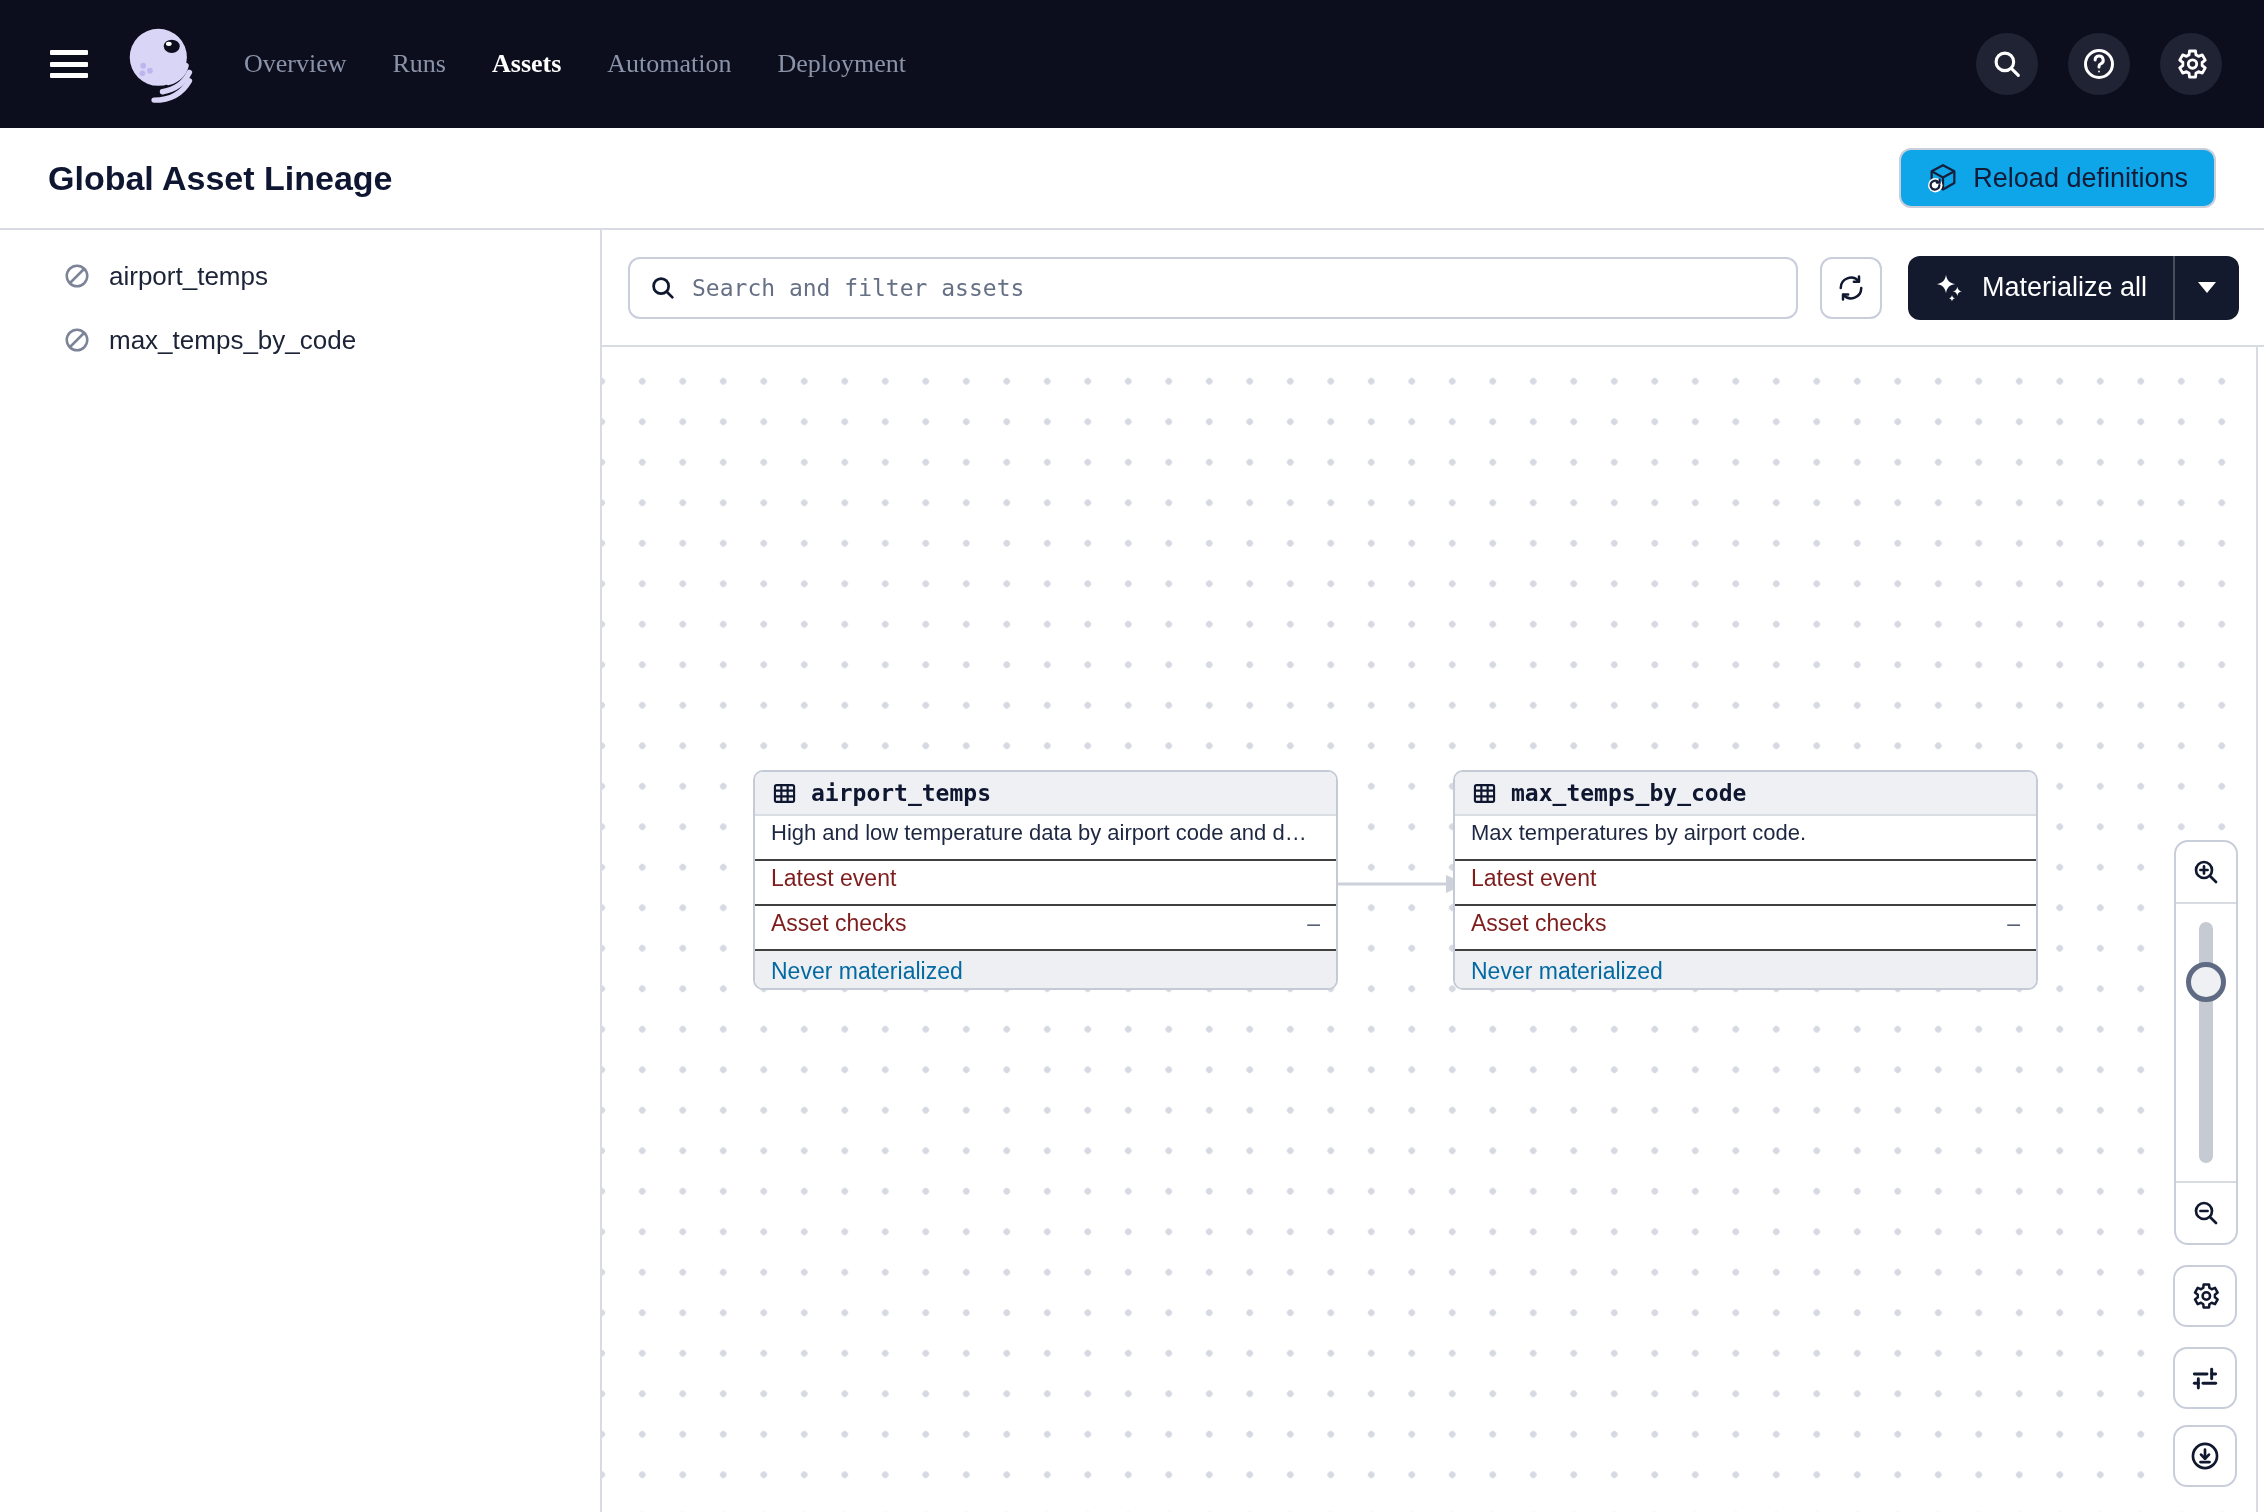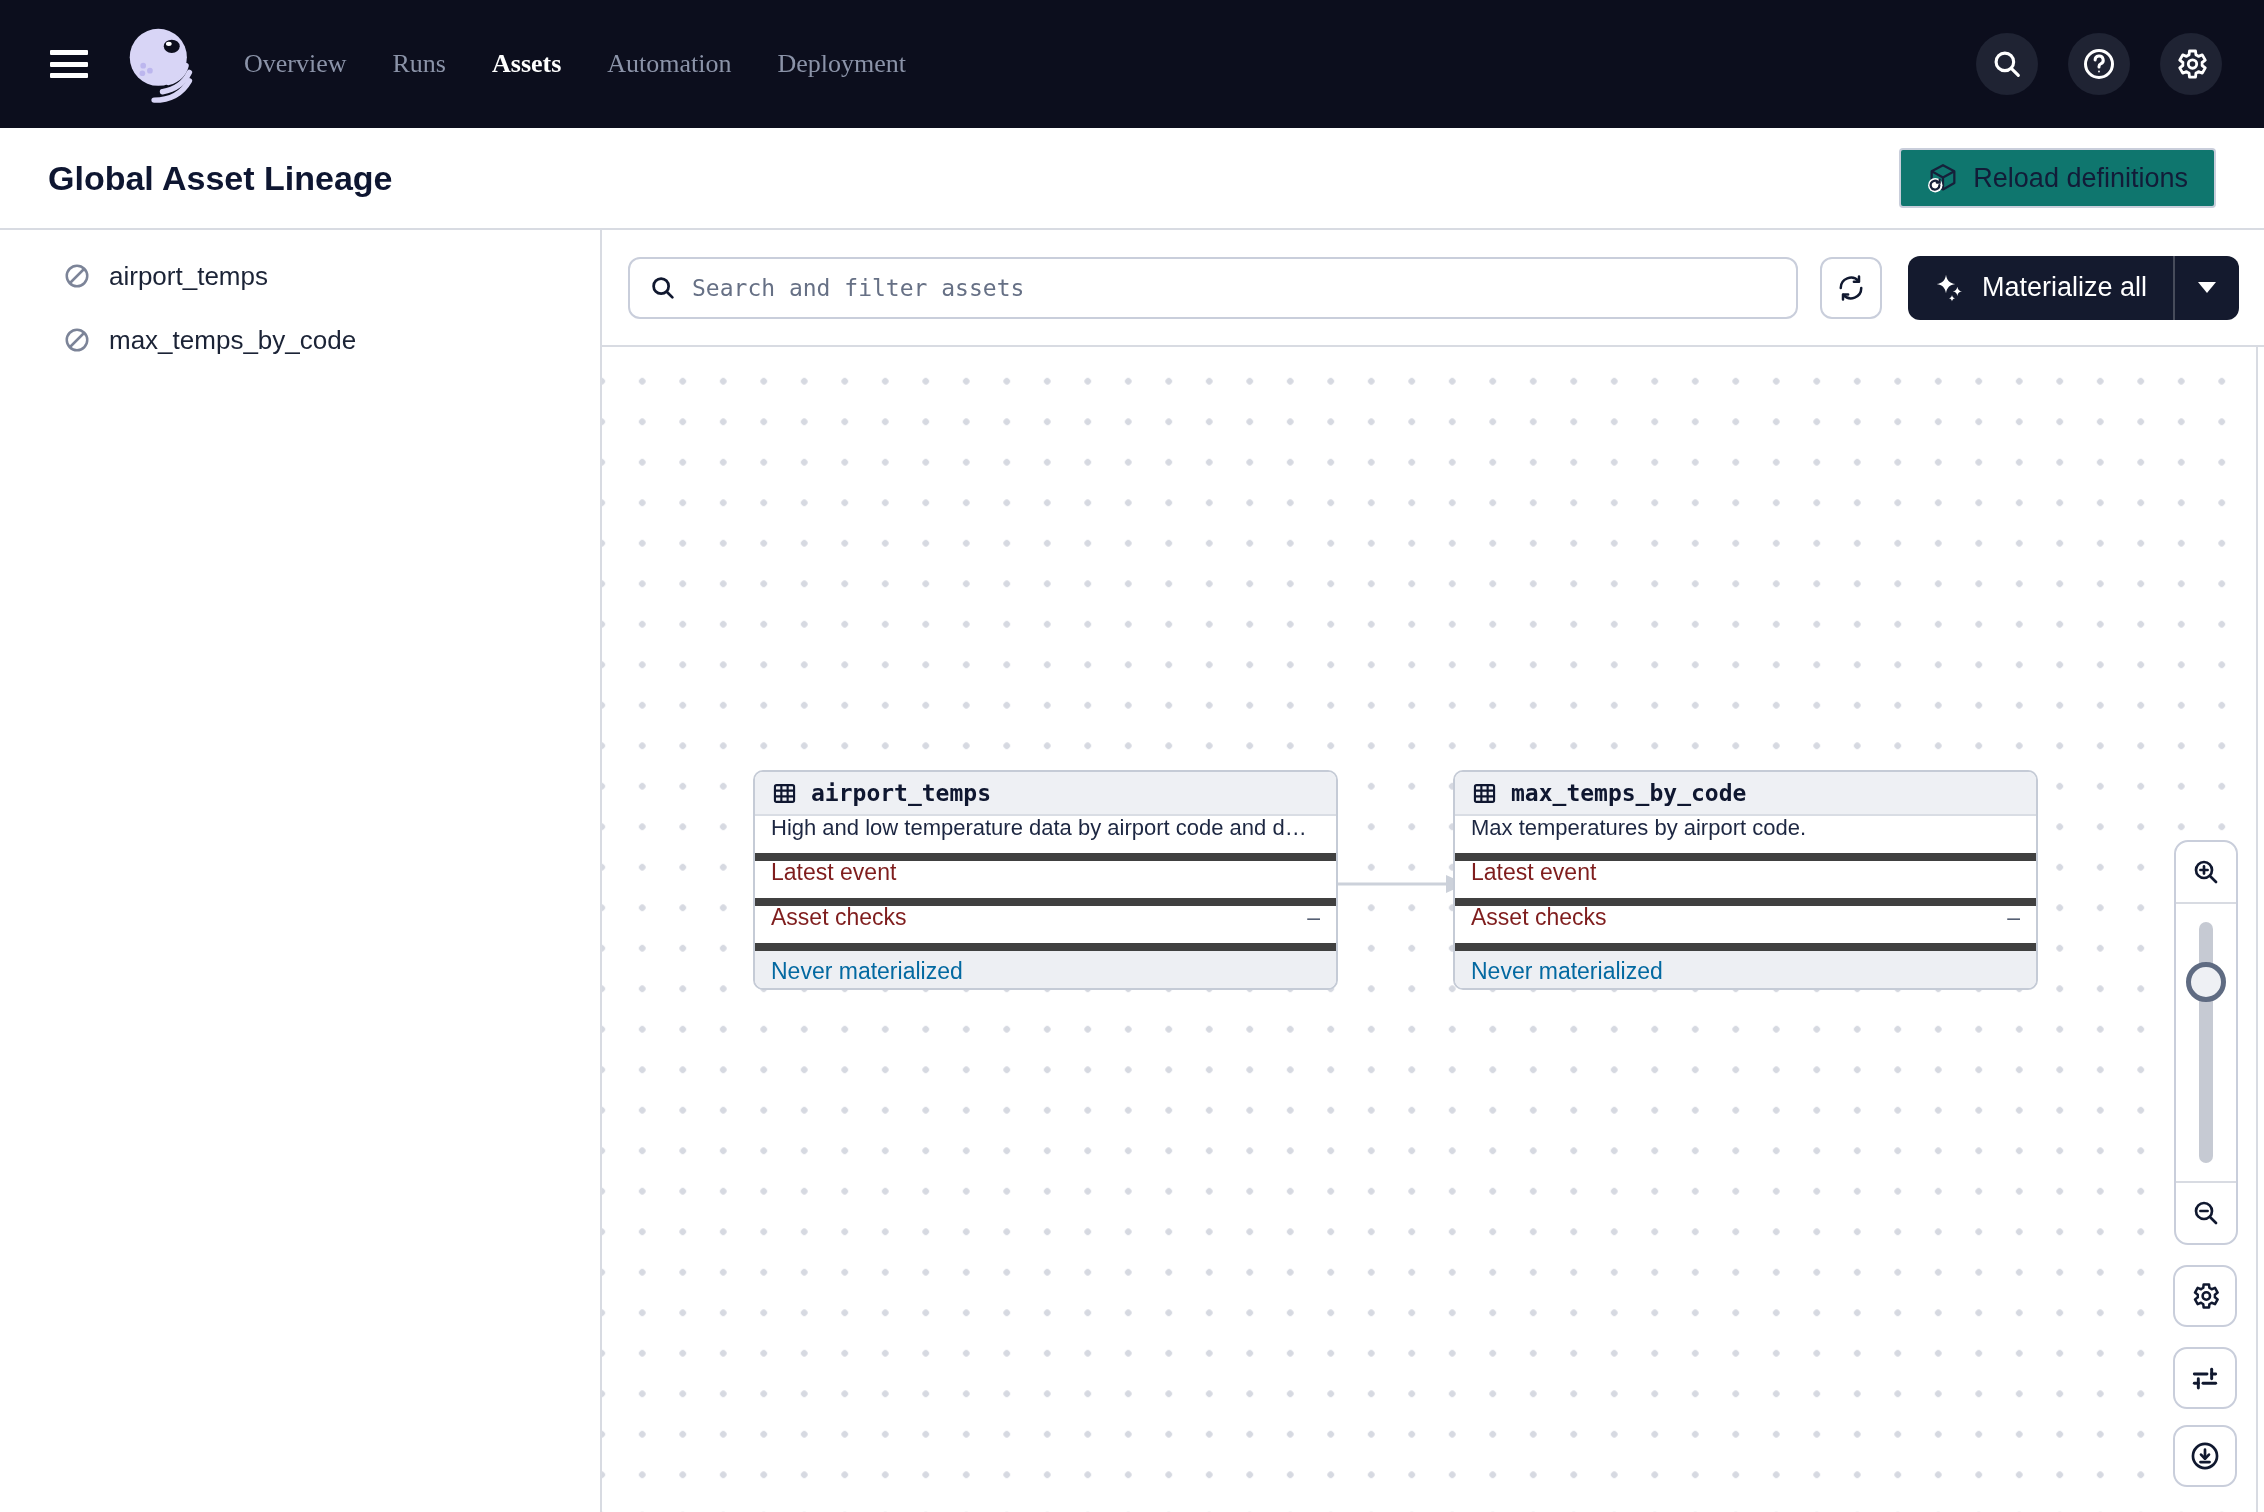--- a/index.html
+++ b/index.html
@@ -18,21 +18,21 @@
   .nav-link.active { color:#ffffff; font-weight:bold; }
   .nav-right { margin-left:auto; display:flex; align-items:center; gap:30px; padding-right:42px; }
   .nav-circle { width:62px; height:62px; border-radius:50%; background:#1f2333;
                 display:flex; align-items:center; justify-content:center; border:none; cursor:pointer; }
 
   
   .page-header { height:102px; display:flex; align-items:center;
                  padding:4px 48px; border-bottom:2px solid #d8dbe2; background:#fff; }
   .page-title { font-size:34px; font-weight:bold; color:#0e1631; }
   .reload-btn { margin-left:auto; height:60px; display:flex; align-items:center; gap:14px;
-                padding:0 26px; border:2px solid #c9cedb; border-radius:4px; background:#0f766e;
+                padding:0 26px; border:2px solid #c9cedb; border-radius:12px; background:#0ea5e9;
                 font-size:27px; color:#121c38; cursor:pointer; }
 
   
   .main { display:flex; height:1282px; }
   .sidebar { width:602px; border-right:2px solid #d8dbe2; display:flex; flex-direction:column; }
   .sidebar-toolbar { height:117px; display:flex; align-items:center; gap:14px;
                      padding-left:48px; border-bottom:2px solid #d8dbe2; }
   .jump-input { width:452px; height:62px; border:2px solid #c9cedb; border-radius:12px;
                 font-size:26px; padding:0 22px; color:#1b2336; outline:none;
                 font-family:"Liberation Sans", sans-serif; }
@@ -72,22 +72,22 @@
            background-size:40.5px 40.5px; background-position:20px 14px; }
 
   .asset-node { position:absolute; width:585px; height:220px; background:#fff;
                 border:2px solid #c5cbd6; border-radius:10px; overflow:hidden; cursor:pointer; }
   .node-a { left:151px; top:423px; }
   .node-b { left:851px; top:423px; }
   .node-header { height:44px; background:#eef0f4; border-bottom:2px solid #d9dde4;
                  display:flex; align-items:center; gap:13px; padding:0 16px; }
   .node-title { font-family:"DejaVu Sans Mono", monospace; font-weight:bold;
                 font-size:23px; color:#0f1730; }
-  .node-row { height:45px; display:flex; align-items:flex-end; padding:12px 16px;
-              border-bottom:8px solid #404040; white-space:nowrap; overflow:hidden; }
+  .node-row { height:45px; display:flex; align-items:flex-start; padding:4px 16px;
+              border-bottom:2px solid #404040; white-space:nowrap; overflow:hidden; }
   .node-desc { font-size:22px; color:#1d2742; }
   .node-label { font-size:23px; color:#7f1d1d; }
   .node-dash { margin-left:auto; font-size:23px; color:#566074; }
   .node-footer { height:41px; background:#edeff3; display:flex; align-items:center;
                  padding:0 16px; font-size:23px; color:#0369a1; }
 
   .edge { position:absolute; left:736px; top:522px; }
 
   
   .zoom-stack { position:absolute; left:1572px; top:493px; width:64px; height:405px;

